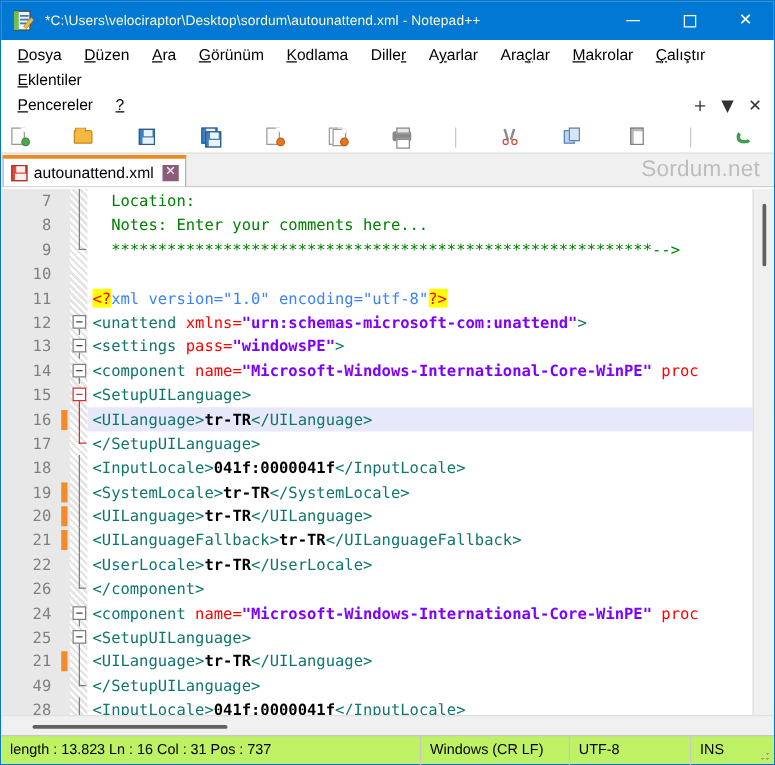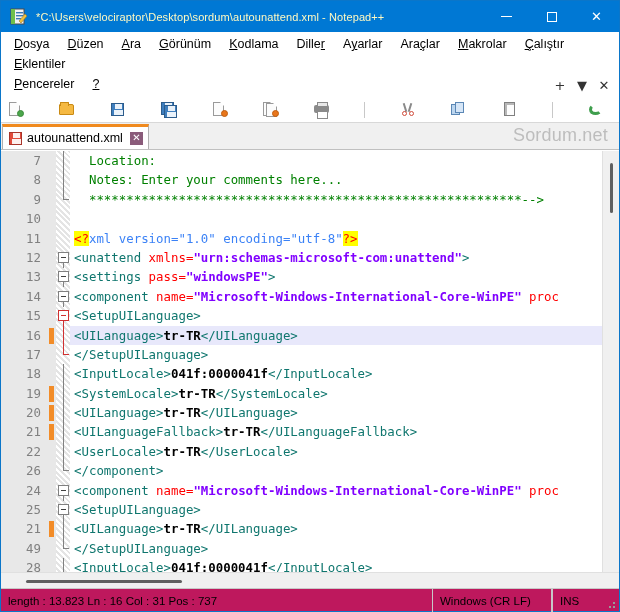--- a/index.html
+++ b/index.html
@@ -271,22 +271,22 @@
     border-top: 1px solid #e0e0e0;
   }
   .hthumb {
     position:absolute; left:25px; top:7px; width:156px; height:3px;
     background:#606060; border-radius:2px;
   }
 
   
   .statusbar {
     height: 23px; min-height: 23px;
-    background: #be185d;
-    display: flex; 
+    background: #bef264;
+    display: flex; align-items: center;
     font-size: 11.5px; color: #000;
     border-top: 1px solid #c8c8c8;
   }
   .sb-cell { padding: 0 7px; white-space: nowrap; height:23px;
              display:flex; align-items:center; }
   .sb-doc { flex: 1 1 auto; }
   .sb-div { width:1px; height:23px; background:#c8c8c8; flex:0 0 auto; }
   .sb-eol { width: 118px; }
   .sb-enc { width: 96px; }
   .sb-ins { width: 52px; }
@@ -604,17 +604,18 @@
   </div>
   <div class="hscroll">
     <div class="hthumb"></div>
   </div>
 
   <div class="statusbar">
     <div class="sb-cell sb-doc">length : 13.823  Ln : 16   Col : 31   Pos : 737</div>
     <div class="sb-div"></div>
     <div class="sb-cell sb-eol">Windows (CR LF)</div>
     <div class="sb-div"></div>
+    <div class="sb-cell sb-enc">UTF-8</div>
     <div class="sb-div"></div>
     <div class="sb-cell sb-ins">INS</div>
     <div class="grip"></div>
   </div>
 </div>
 
 </body></html>

